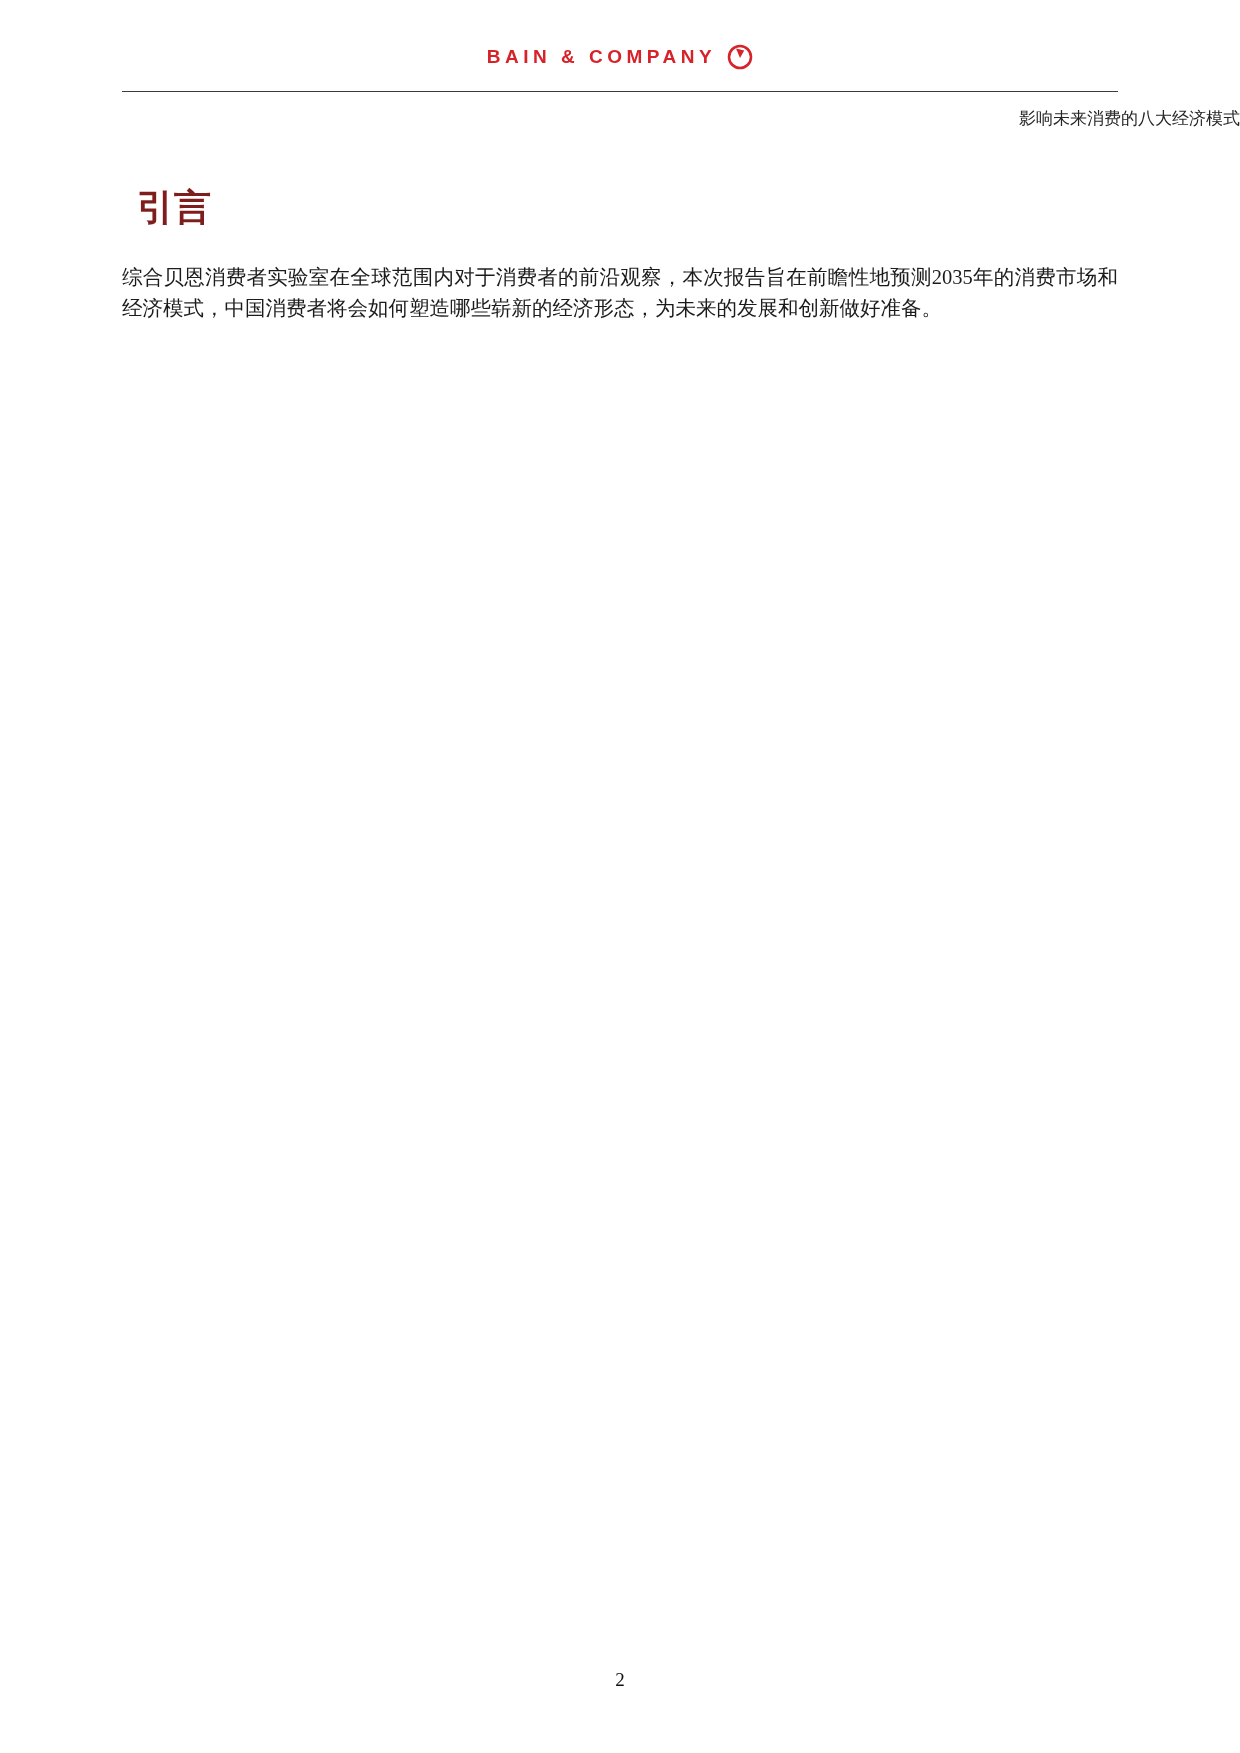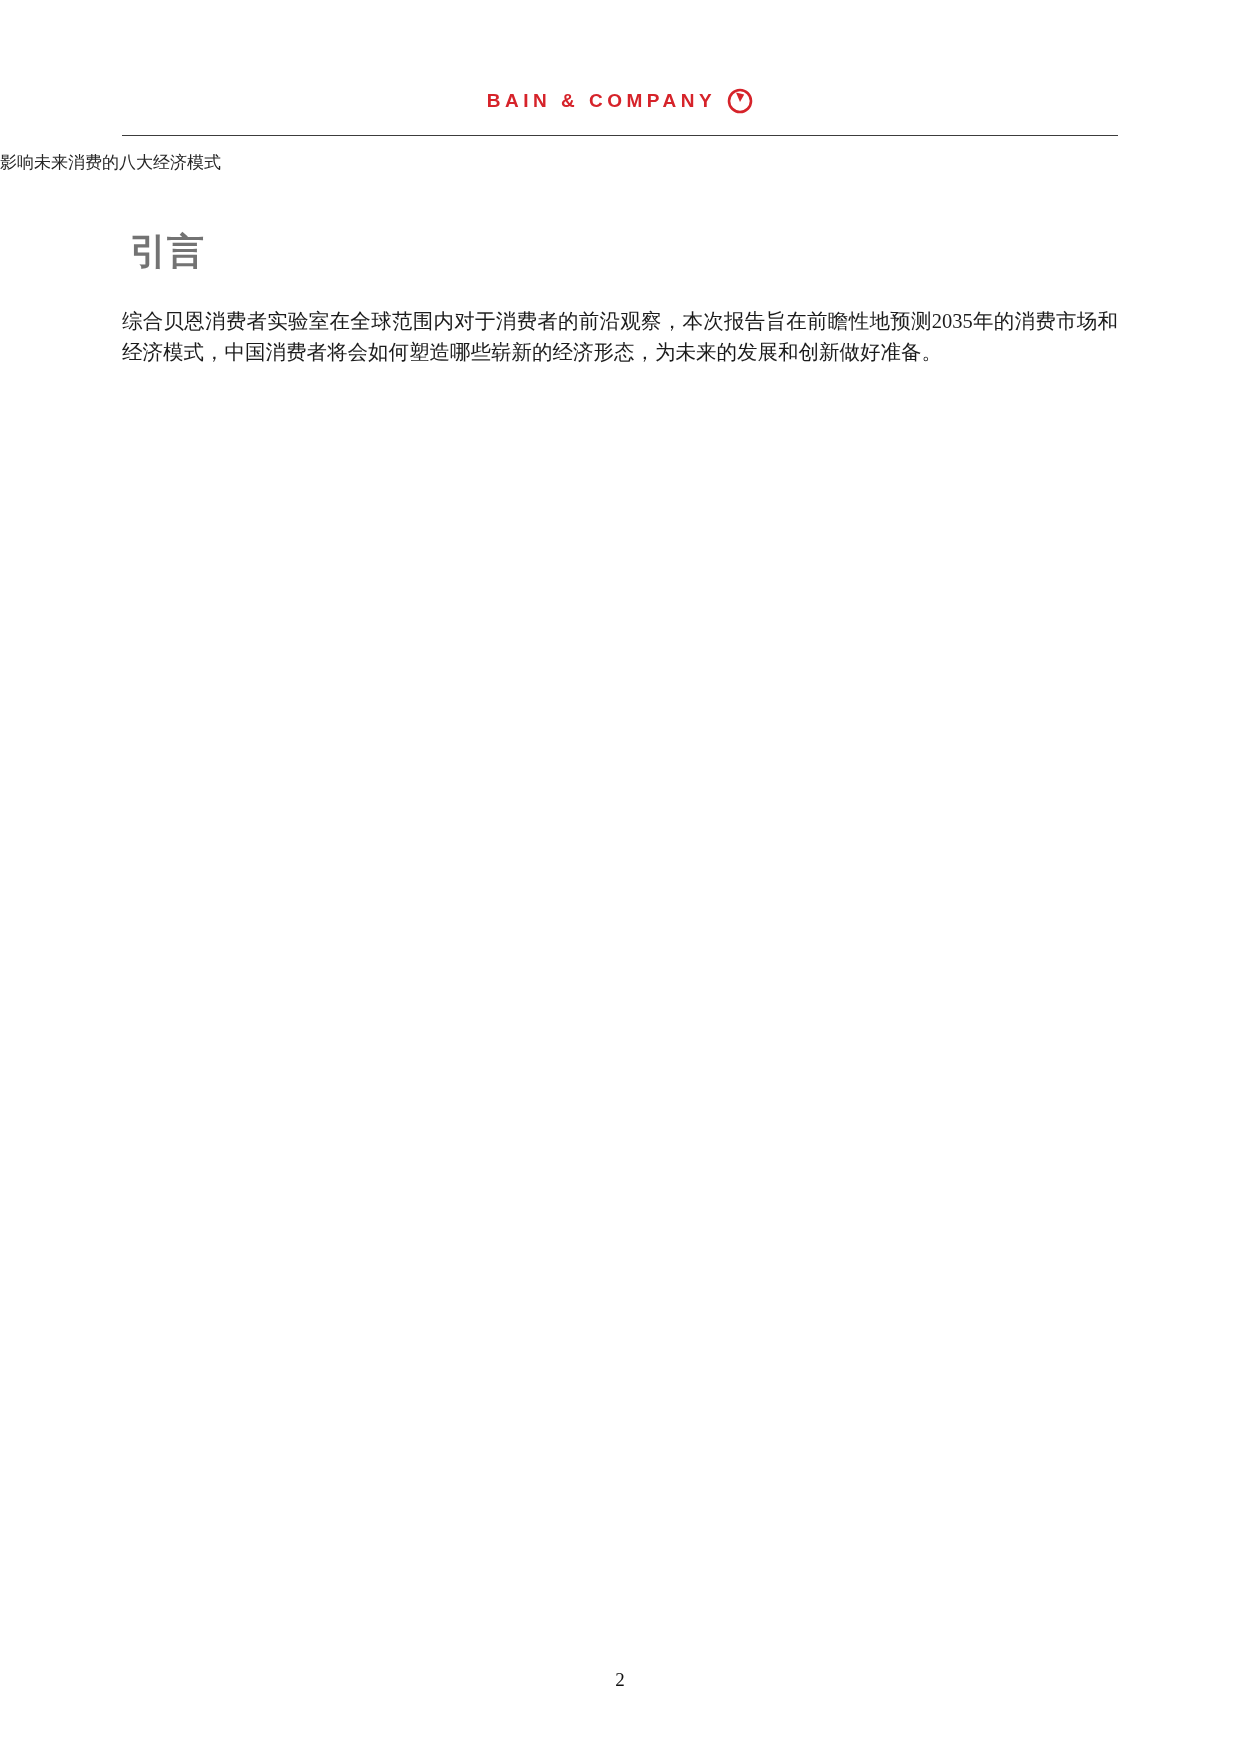--- a/index.html
+++ b/index.html
@@ -11,21 +11,21 @@
     position: relative;
     width: 1240px;
     height: 1753px;
     margin: 0 auto;
     background: #ffffff;
     overflow: hidden;
     font-family: "Liberation Serif", serif;
   }
   
   .logo-row {
-    padding-top: 88px;
+    padding-top: 44px;
     display: flex;
     justify-content: center;
     align-items: center;
     gap: 11px;
   }
   .logo-text {
     font-family: "Liberation Sans", sans-serif;
     font-weight: bold;
     font-size: 19px;
     letter-spacing: 4.5px;
@@ -37,36 +37,36 @@
     height: 26px;
     display: inline-block;
   }
   .divider {
     margin: 21px 122px 0 122px;
     border-top: 1.5px solid #3c3c3c;
     height: 0;
   }
   .subtitle {
     margin-top: 15px;
-    text-align: left;
+    text-align: right;
     font-family: Liberation Mono, monospace;
     font-size: 17px;
     color: #262626;
   }
   
   .content {
     margin: 0 122px;
   }
   .section-heading {
-    margin: 56px 0 0 8px;
+    margin: 56px 0 0 15px;
     font-family: "Liberation Sans", sans-serif;
     font-weight: bold;
     font-size: 37px;
     line-height: 1.2;
-    color: #737373;
+    color: #7f1d1d;
   }
   .body-para {
     margin: 32px 0 0 0;
     font-size: 20.5px;
     line-height: 30.5px;
     color: #1b1b1b;
     text-align: justify;
     text-justify: inter-ideograph;
   }
   .body-para.first {

